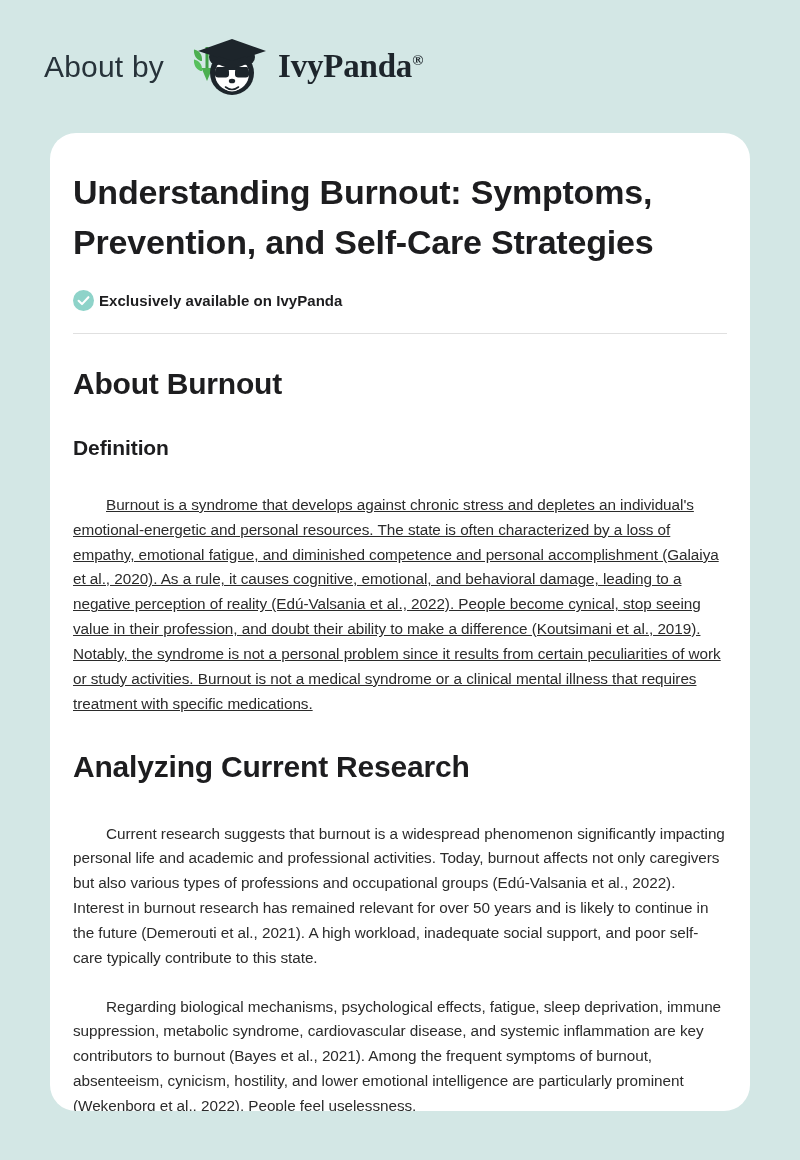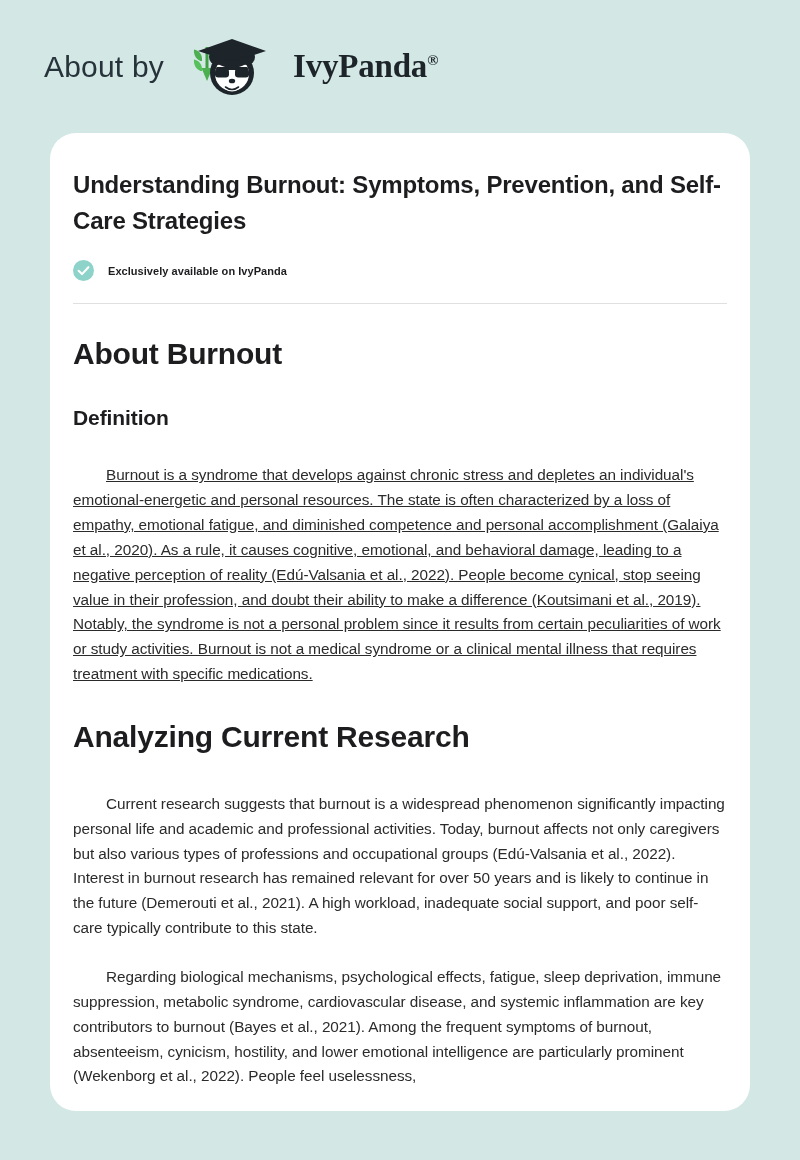--- a/index.html
+++ b/index.html
@@ -28,21 +28,20 @@
     font-size: 30px;
     font-weight: 400;
     color: #27333a;
     letter-spacing: 0.2px;
     white-space: nowrap;
   }
   .brand-logo-wrap {
     display: flex;
     align-items: center;
     margin-left: 16px;
-    gap: 15px;
   }
   .brand-mark {
     width: 92px;
     height: 64px;
     display: block;
     flex: none;
   }
   .brand-wordmark {
     font-family: "Liberation Serif", serif;
     font-size: 33px;
@@ -70,21 +69,21 @@
     border-radius: 26px;
     box-sizing: border-box;
     padding: 0;
     overflow: hidden;
   }
   .paper-inner {
     padding: 34px 23px 0 23px;
   }
 
   .doc-title {
-    font-size: 24px;
+    font-size: 34px;
     font-weight: 700;
     line-height: 1.48;
     color: #1d1d1f;
     margin: 0;
     letter-spacing: -0.2px;
   }
 
   .exclusive-row {
     display: flex;
     align-items: center;
@@ -95,24 +94,24 @@
     height: 21px;
     border-radius: 50%;
     background: #8ed3c9;
     display: flex;
     align-items: center;
     justify-content: center;
     flex: none;
   }
   .exclusive-badge-icon svg { display: block; }
   .exclusive-label {
-    font-size: 11px;
-    font-weight: 700;
-    color: #1d1d1f;
-    margin-left: 14px;
+    font-size: 15px;
+    font-weight: 700;
+    color: #1d1d1f;
+    margin-left: 5px;
     letter-spacing: 0.05px;
   }
 
   .rule {
     height: 1px;
     background: #e0e0e0;
     border: 0;
     margin: 22px 0 0 0;
   }
 

